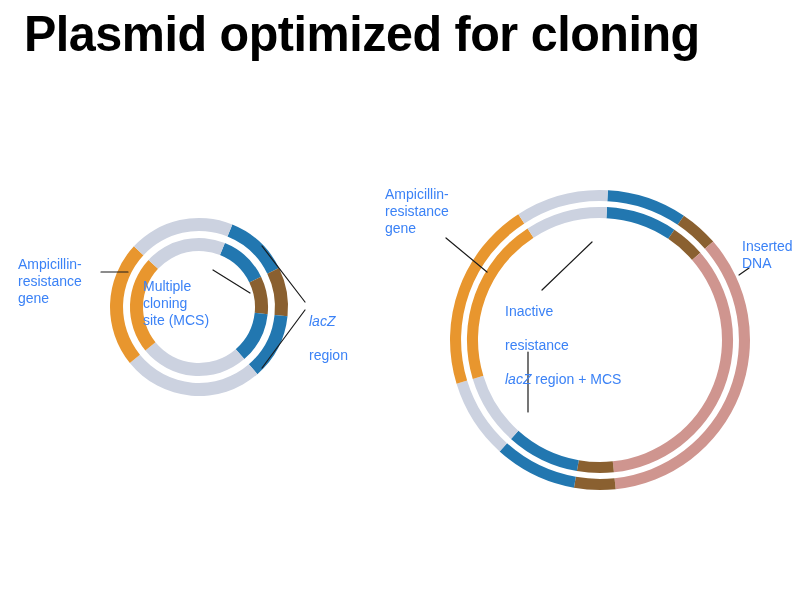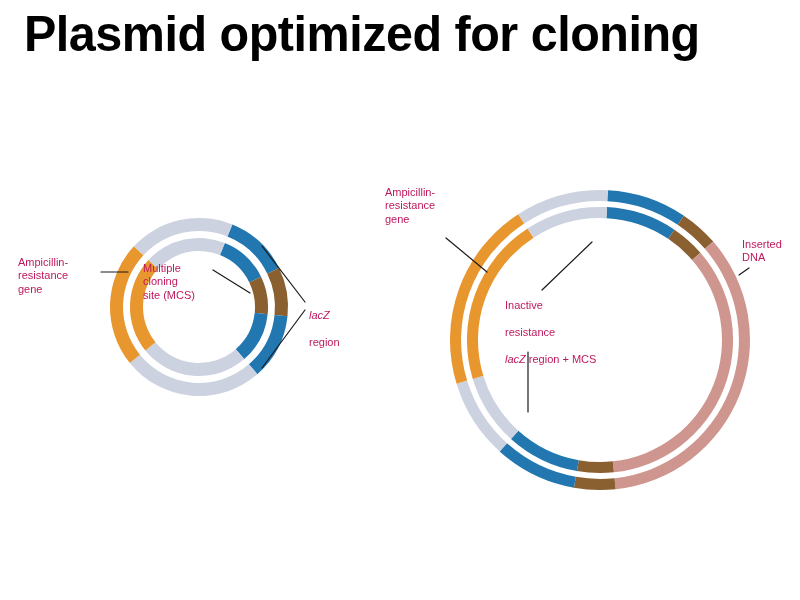--- a/index.html
+++ b/index.html
@@ -34,30 +34,30 @@
     position: absolute;
     left: 0;
     top: 0;
     width: 800px;
     height: 600px;
   }
 
   .label {
     position: absolute;
     font-family: "Liberation Sans", sans-serif;
-    font-size: 11px;
+    font-size: 14px;
     line-height: 1.22;
-    color: #be185d;
+    color: #3b82f6;
     white-space: pre-line;
   }
 
   .label .it { font-style: italic; text-align: right; }
 
   .lbl-amp-left  { left: 18px;  top: 256px; width: 110px; }
-  .lbl-mcs-left  { left: 143px; top: 262px; width: 110px; }
+  .lbl-mcs-left  { left: 143px; top: 278px; width: 110px; }
   .lbl-lacz-left { left: 309px; top: 296px; width: 80px; }
 
   .lbl-amp-right   { left: 385px; top: 186px; width: 108px; }
   .lbl-inactive    { left: 505px; top: 286px; width: 160px; }
   .lbl-inserted    { left: 742px; top: 238px; width: 70px; }
 </style>
 </head>
 <body>
 
 <div class="title">Plasmid optimized for cloning</div>

